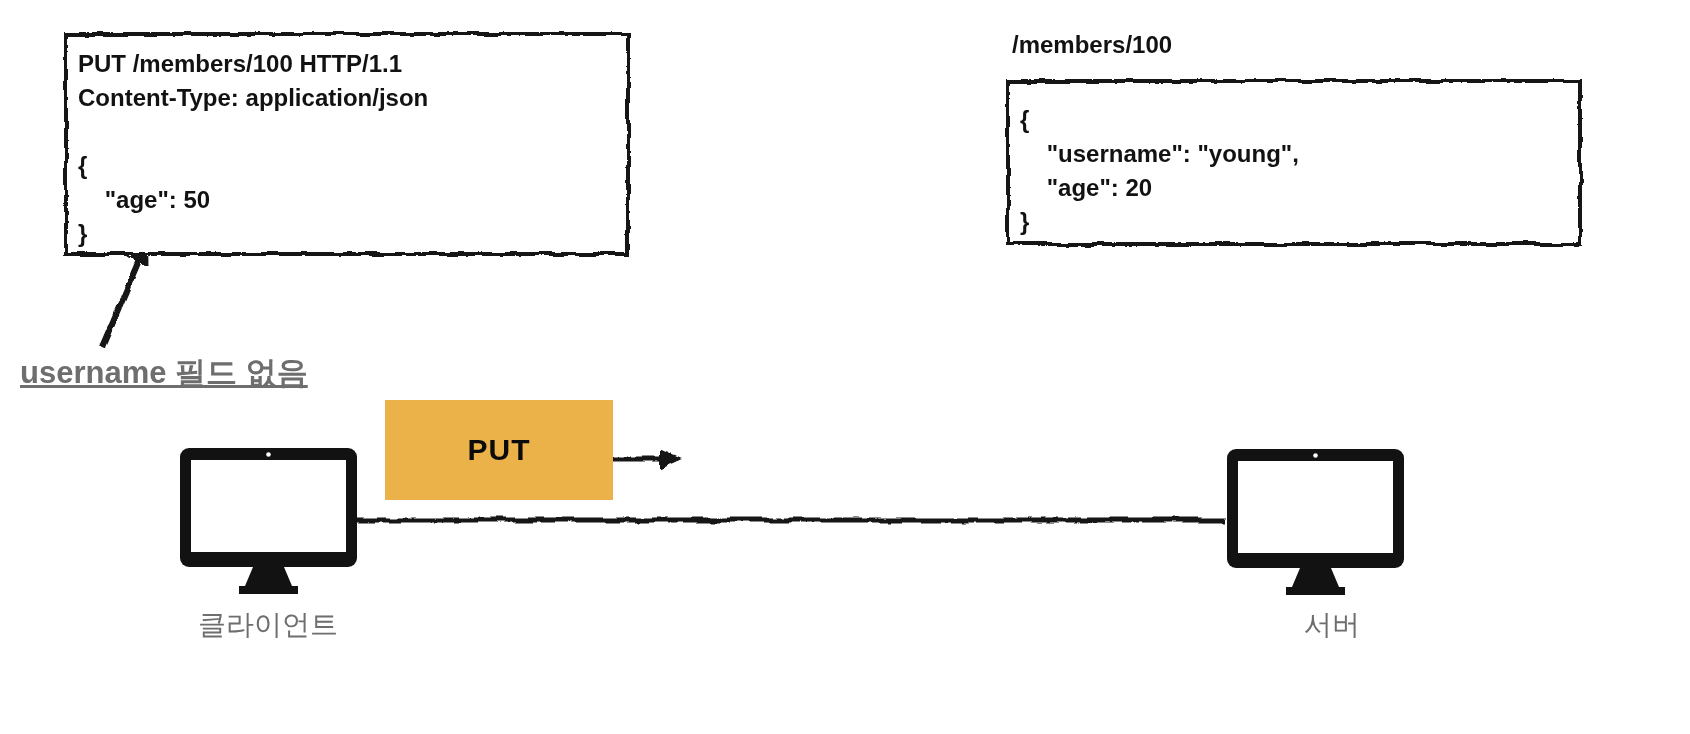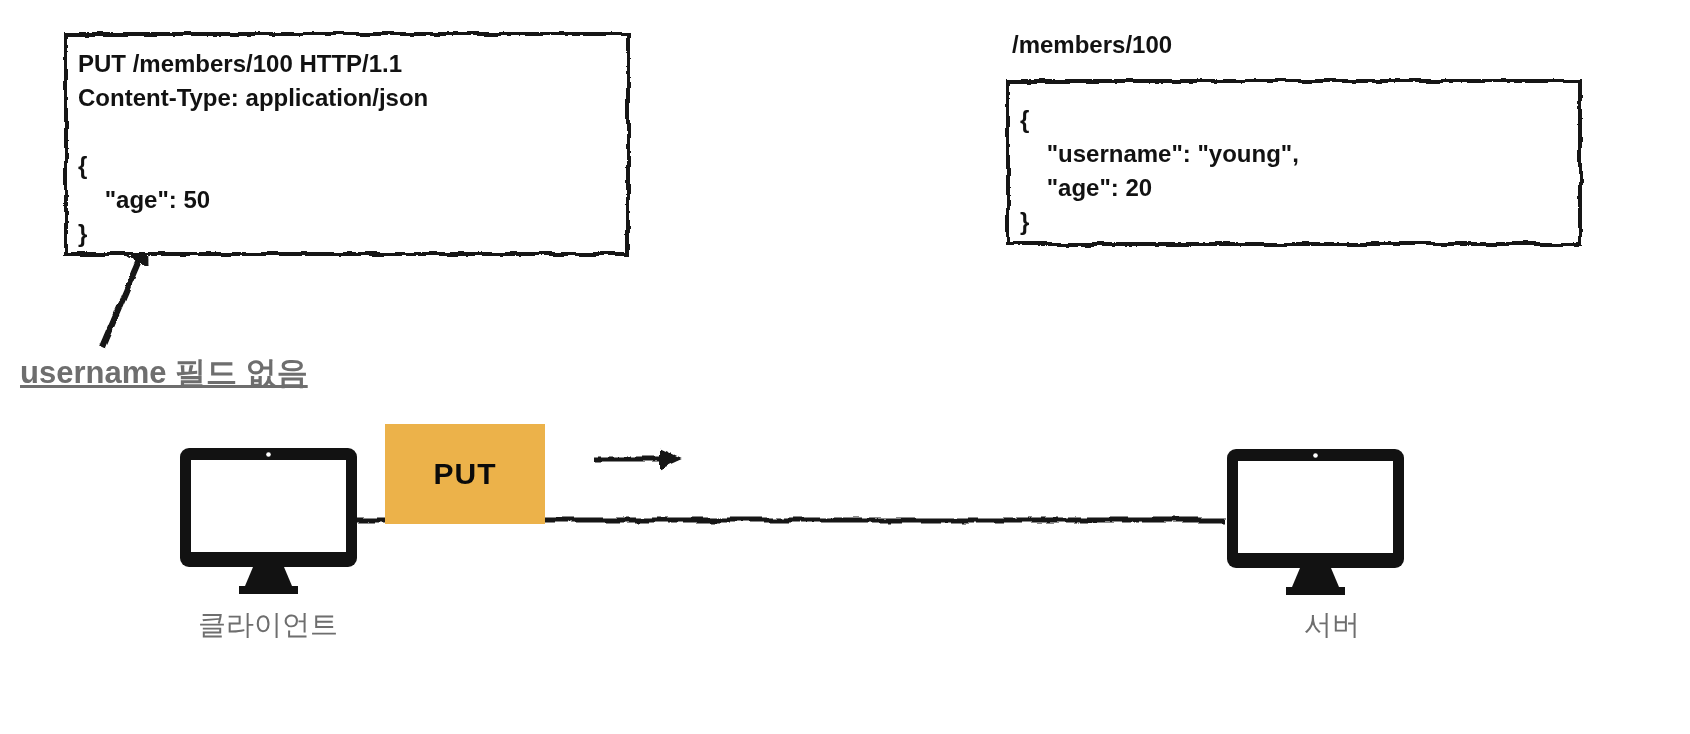--- a/index.html
+++ b/index.html
@@ -66,22 +66,22 @@
   .annotation {
     position: absolute;
     left: 20px; top: 352px;
     font-size: 31px;
     font-weight: bold;
     color: var(--muted-gray);
     text-decoration: underline;
   }
   .put-pill {
     position: absolute;
-    left: 385px; top: 424px;
-    width: 160px; height: 100px;
+    left: 385px; top: 400px;
+    width: 228px; height: 100px;
     background: var(--accent-orange);
     display: flex;
     align-items: center;
     justify-content: center;
   }
   .put-pill span {
     font-size: 30px;
     font-weight: bold;
     color: #0b0b0b;
     letter-spacing: 1px;

